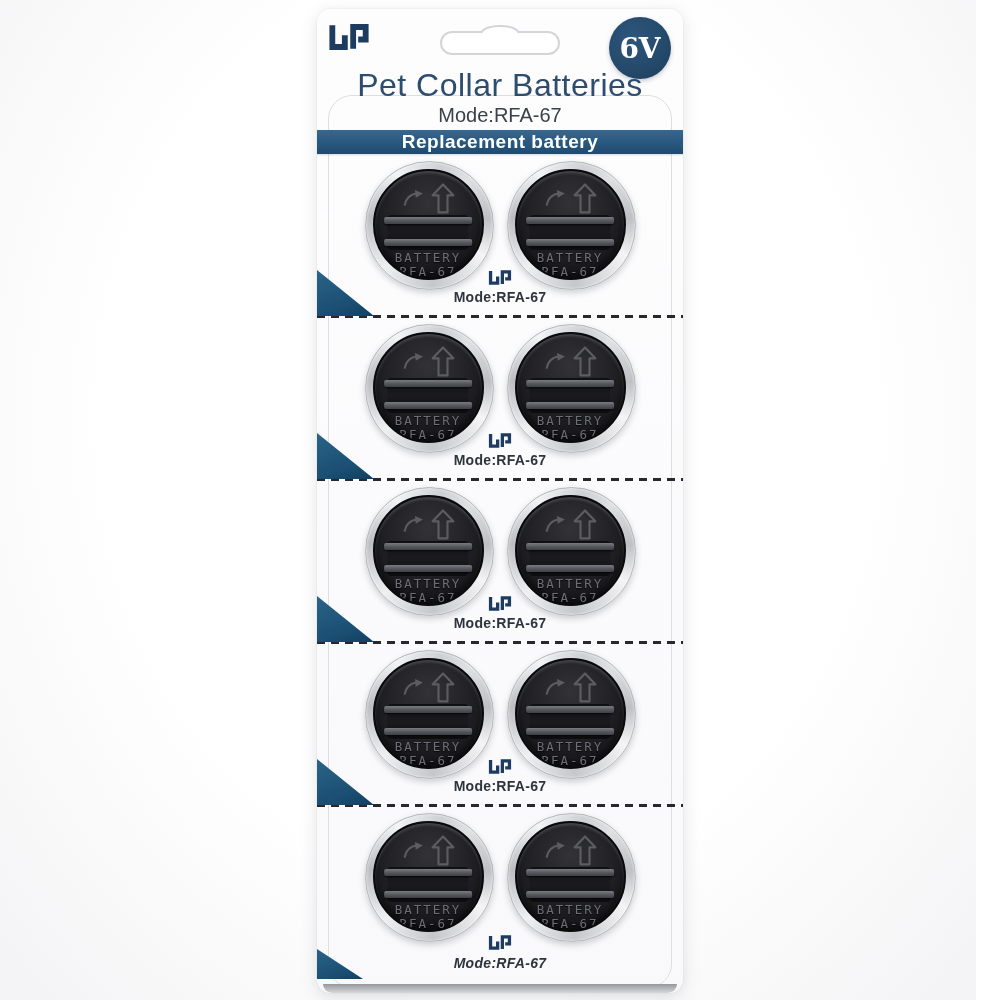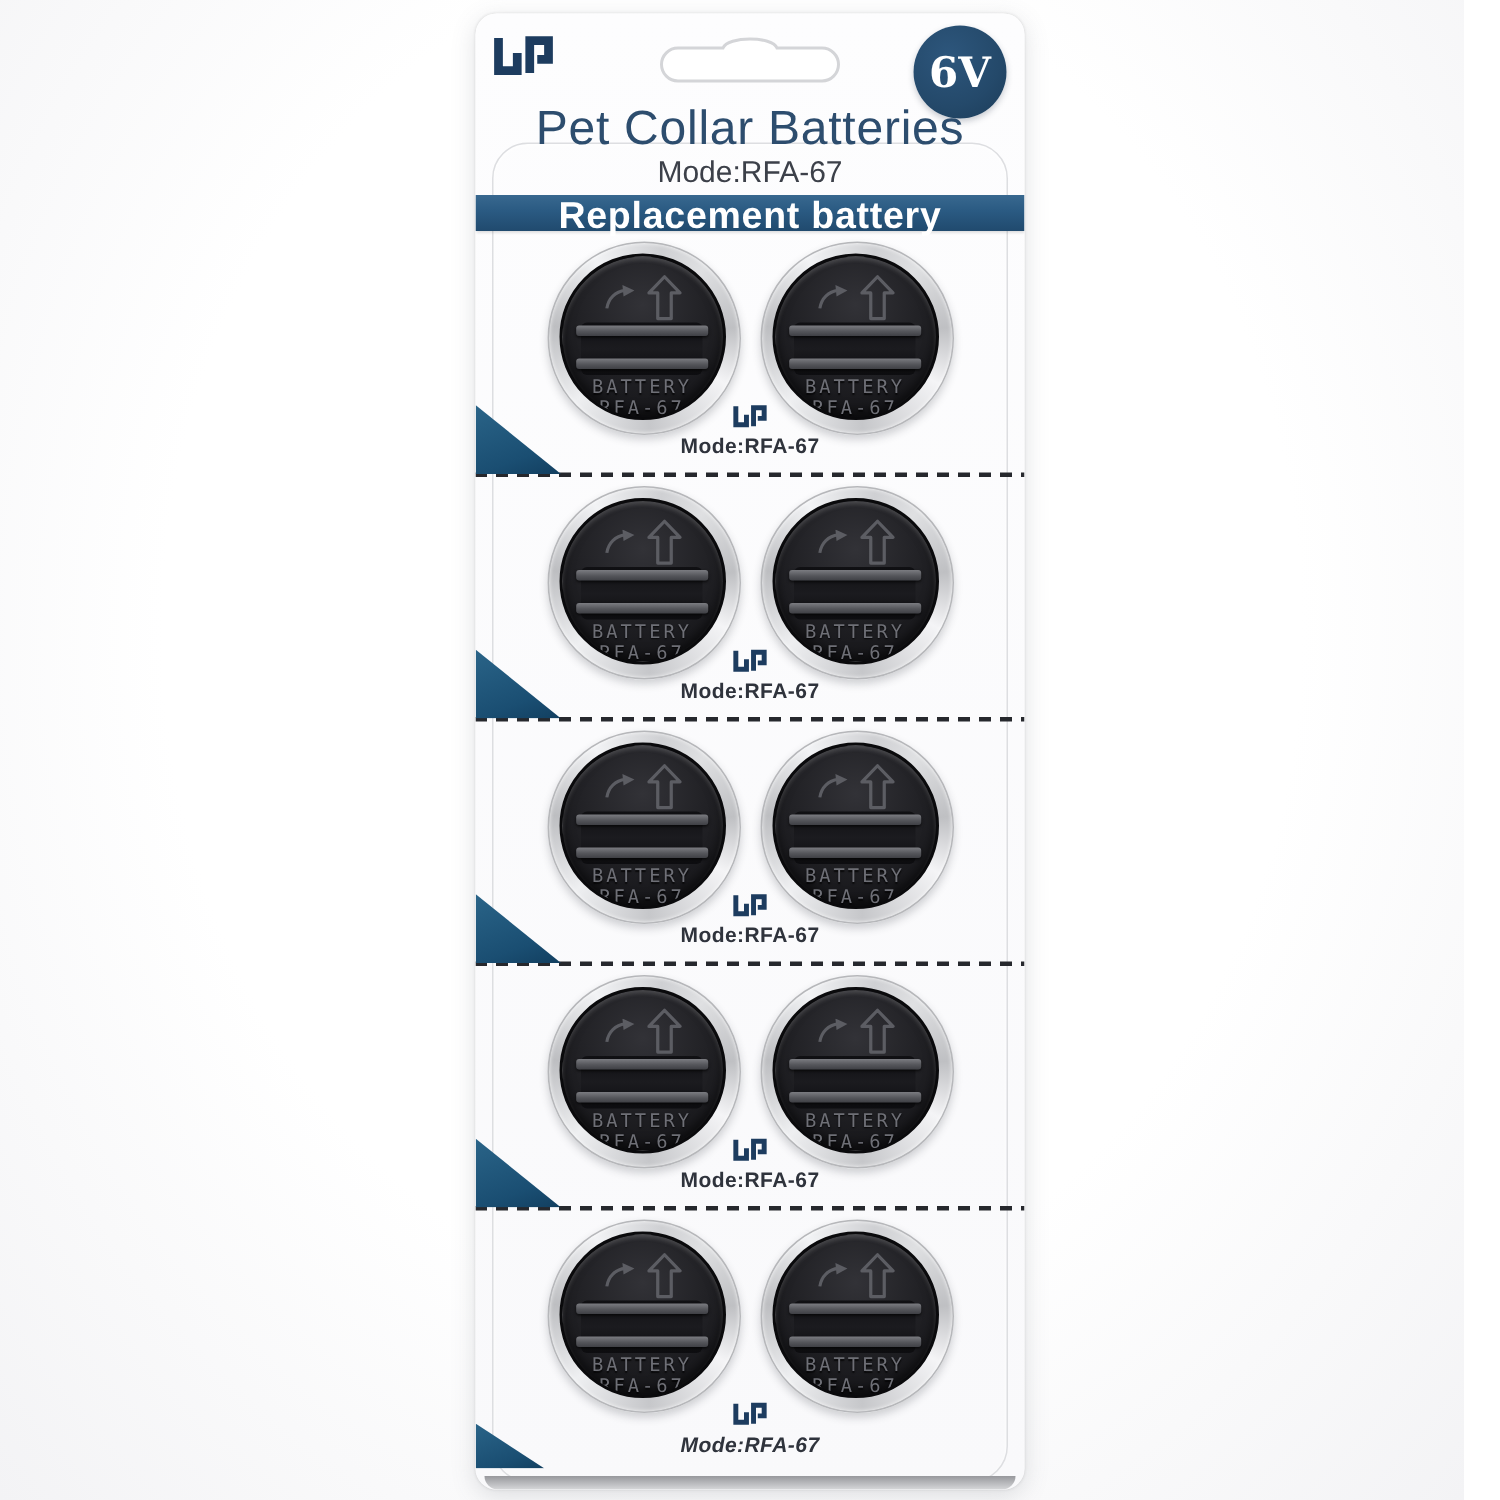--- a/index.html
+++ b/index.html
@@ -36,22 +36,22 @@
     position:absolute;left:0;right:0;top:58px;margin:0;text-align:center;
     font-size:32px;font-weight:400;color:#2d4d6e;letter-spacing:.5px;
   }
   .model{
     position:absolute;left:0;right:0;top:95px;text-align:center;
     font-size:20px;color:#3c4049;
   }
   .banner{
     position:absolute;left:0;right:0;top:121px;height:24px;
     background:linear-gradient(180deg,#38688f 0%, #2a5a82 45%, #204a6e 100%);
-    display:flex;justify-content:center;
-    color:#fff;font-size:25px;font-weight:700;letter-spacing:.5px;
+    display:flex;align-items:center;justify-content:center;
+    color:#fff;font-size:19px;font-weight:700;letter-spacing:.5px;
     box-shadow:0 1px 2px rgba(0,0,0,.15);
   }
   
   .grid{position:absolute;top:146px;left:0;right:0;}
   .row{position:relative;height:163px;}
   .row:last-child{height:180px;}
   .domes{display:flex;justify-content:center;gap:13px;padding-top:6px;}
   .dome{
     position:relative;width:127px;height:127px;border-radius:50%;
     background:conic-gradient(from 40deg,#dfe0e2,#bfc0c3 12%,#f4f4f6 22%,#c6c7ca 38%,#eeeff1 52%,#bdbec1 66%,#f2f3f5 80%,#cfd0d3 92%,#dfe0e2);

